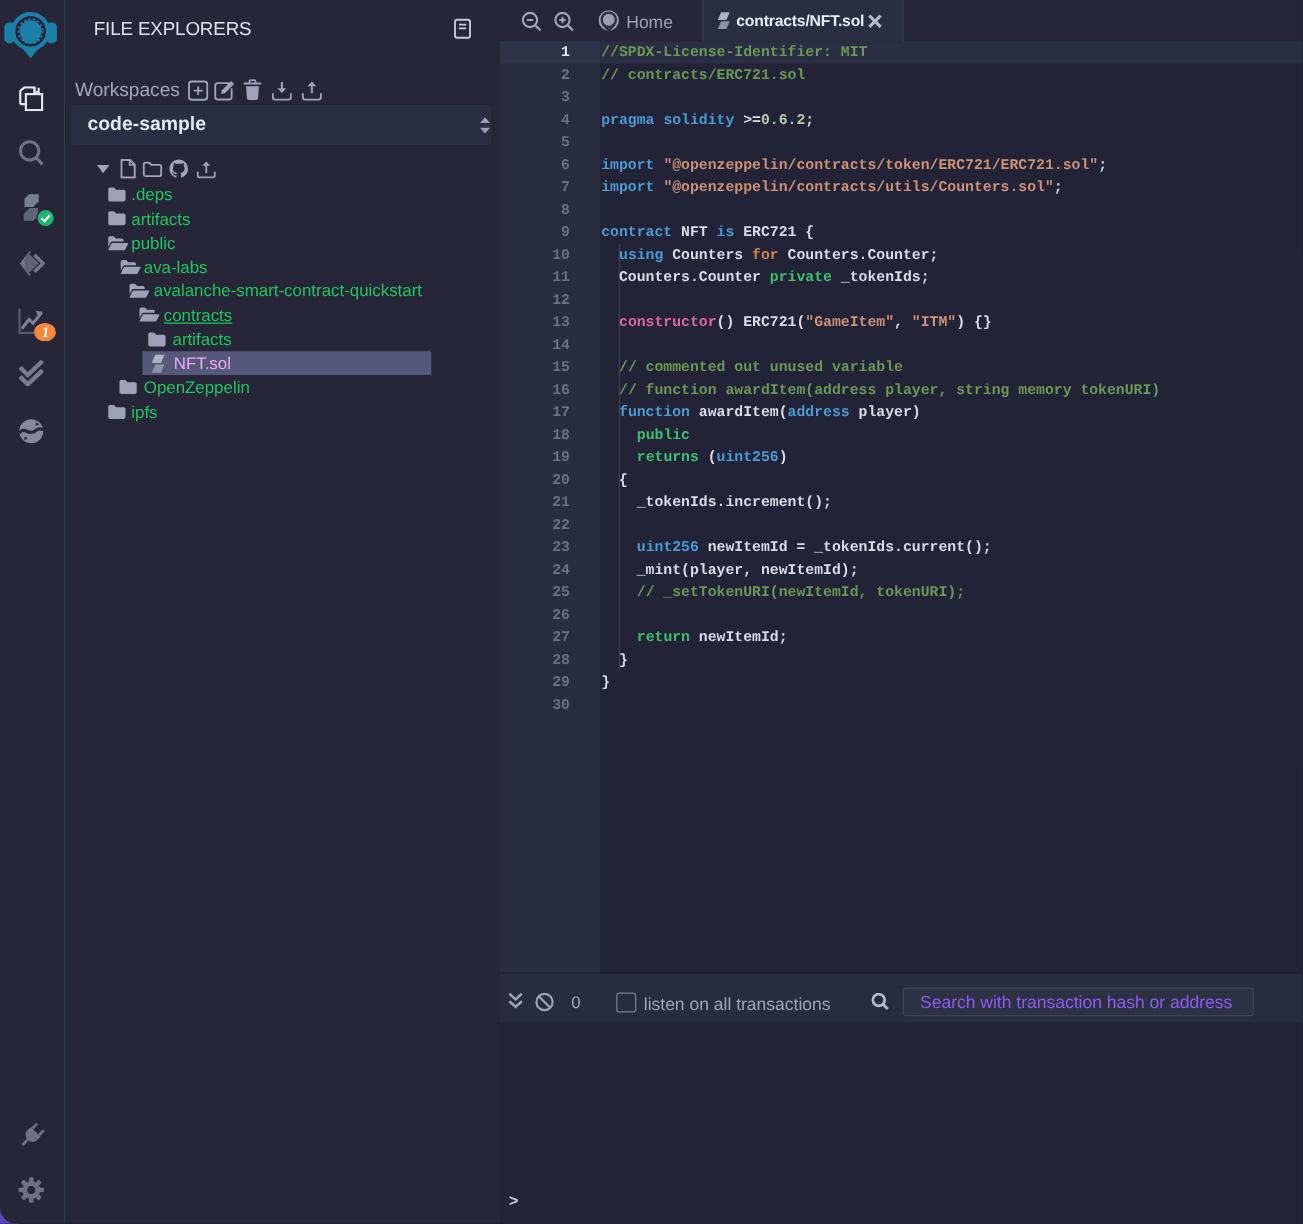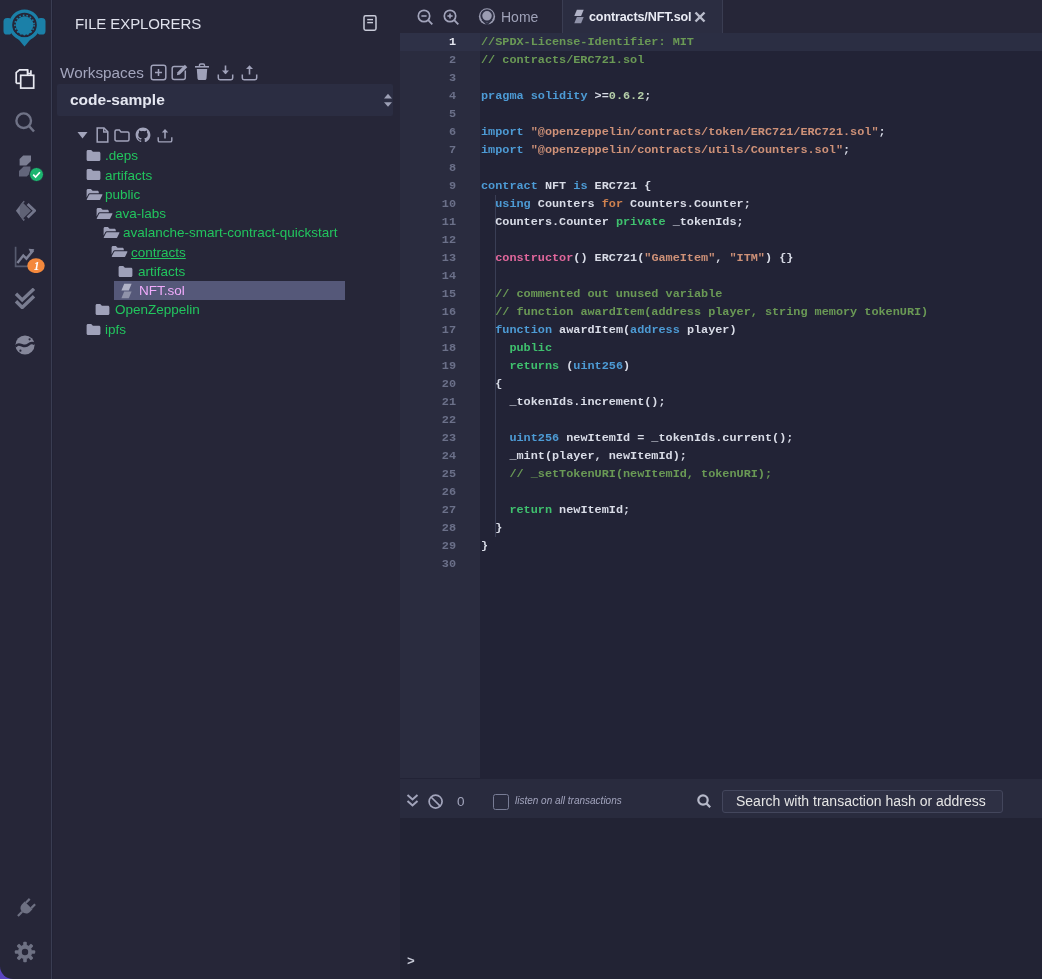--- a/index.html
+++ b/index.html
@@ -108,27 +108,27 @@
   <svg class="abs" style="left:406px;top:794px" width="13" height="14" viewBox="0 0 13 14">
     <path d="M1.5 1 L6.5 5.5 L11.5 1" fill="none" stroke="#a2a4bb" stroke-width="2"></path>
     <path d="M1.5 7 L6.5 11.5 L11.5 7" fill="none" stroke="#a2a4bb" stroke-width="2"></path>
   </svg>
   <svg class="abs" style="left:428px;top:794px" width="16" height="16" viewBox="0 0 16 16">
     <circle cx="7.6" cy="7.6" r="6.5" fill="none" stroke="#a2a4bb" stroke-width="1.7"></circle>
     <line x1="3" y1="3" x2="12.2" y2="12.2" stroke="#a2a4bb" stroke-width="1.7"></line>
   </svg>
   <div class="abs" style="left:457px;top:794px;font-size:13.5px;color:#a2a4bb;">0</div>
   <div class="abs" style="left:493px;top:794px;width:16px;height:16px;border:1.3px solid #787c95;border-radius:2.5px;"></div>
-  <div class="abs" style="left:515px;top:794.5px;font-size:10px;color:#a2a4bd;font-style:italic;">listen on all transactions</div>
+  <div class="abs" style="left:515px;top:794.5px;font-size:14px;color:#a2a4bd;">listen on all transactions</div>
   <svg class="abs" style="left:697px;top:794px" width="15" height="15" viewBox="0 0 15 15">
     <circle cx="6" cy="6" r="4.7" fill="none" stroke="#b6b9c9" stroke-width="2.2"></circle>
     <line x1="9.4" y1="9.4" x2="13.2" y2="13.2" stroke="#b6b9c9" stroke-width="2.2"></line>
   </svg>
   <div class="abs" style="left:722px;top:790px;width:281px;height:23px;background:#2e3044;border:1px solid #43465c;border-radius:3px;"></div>
-  <div class="abs" style="left:736px;top:792.5px;font-size:14px;color:#e5e5e5;">Search with transaction hash or address</div>
+  <div class="abs" style="left:736px;top:792.5px;font-size:14px;color:#8b5cf6;">Search with transaction hash or address</div>
 
   <div class="abs" style="left:75px;top:15px;font-size:15px;letter-spacing:-0.1px;color:#dfe1ec;">FILE EXPLORERS</div>
   <svg class="abs" style="left:361px;top:14px" width="18" height="18" viewBox="0 0 18 18">
     <rect x="3" y="1.8" width="12" height="14.4" rx="1.6" fill="none" stroke="#c9cbd9" stroke-width="1.5"></rect>
     <line x1="6.2" y1="5.6" x2="12" y2="5.6" stroke="#c9cbd9" stroke-width="1.4"></line>
     <line x1="6.2" y1="8.6" x2="12" y2="8.6" stroke="#c9cbd9" stroke-width="1.4"></line>
   </svg>
   <div class="abs" style="left:60px;top:63.5px;font-size:15.3px;color:#a3a5bd;">Workspaces</div>
 
   <svg class="abs" style="left:150px;top:64px" width="17" height="17" viewBox="0 0 17 17">

